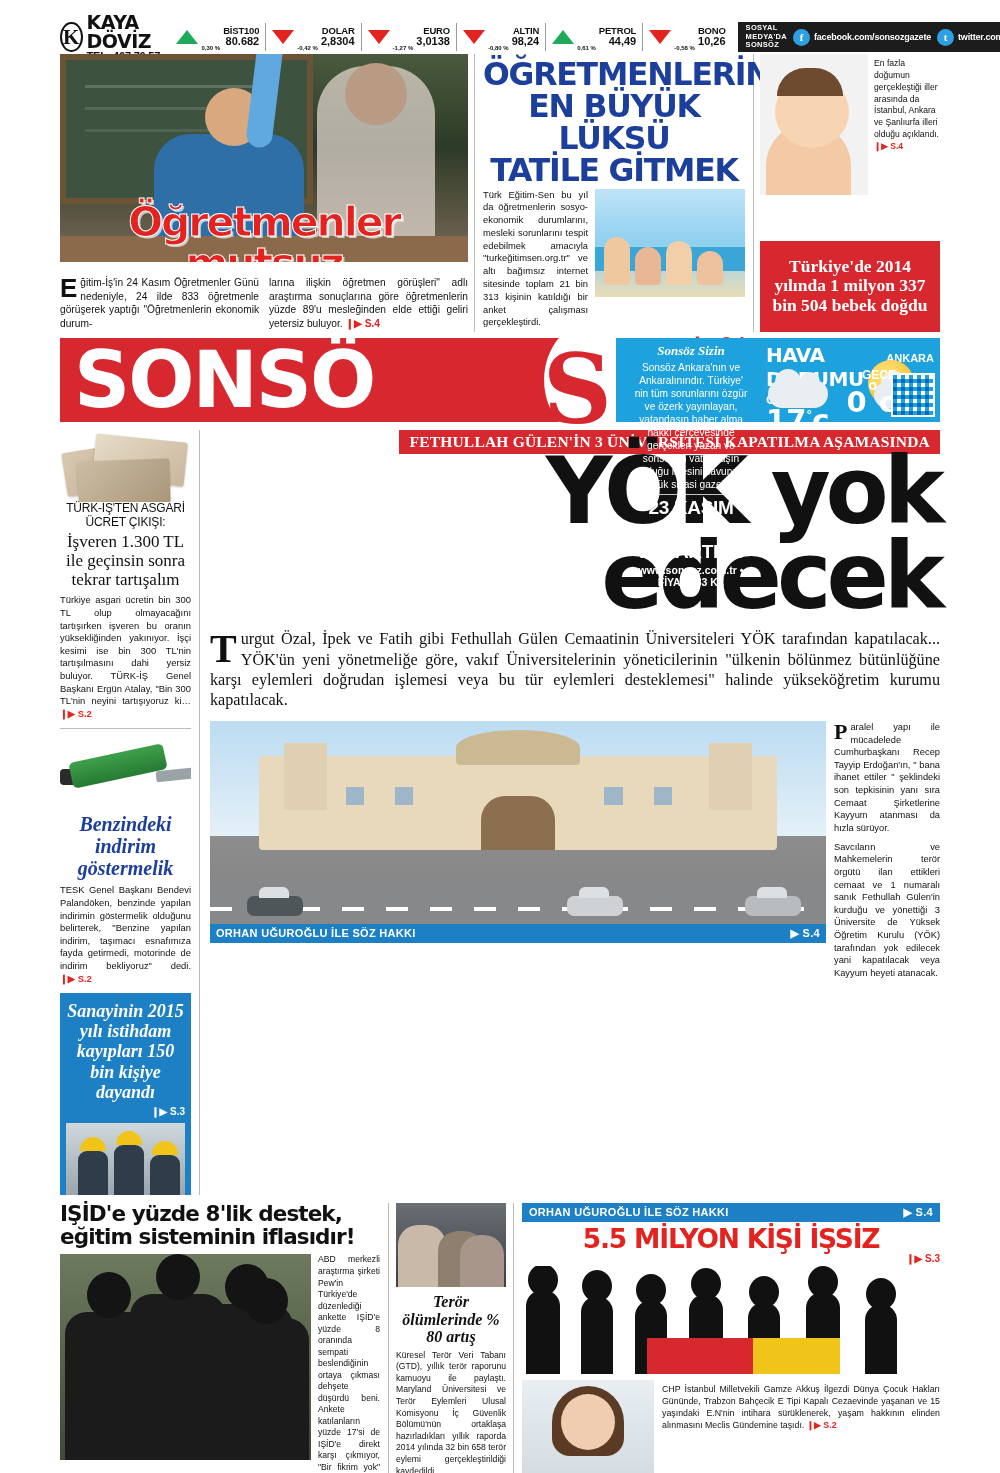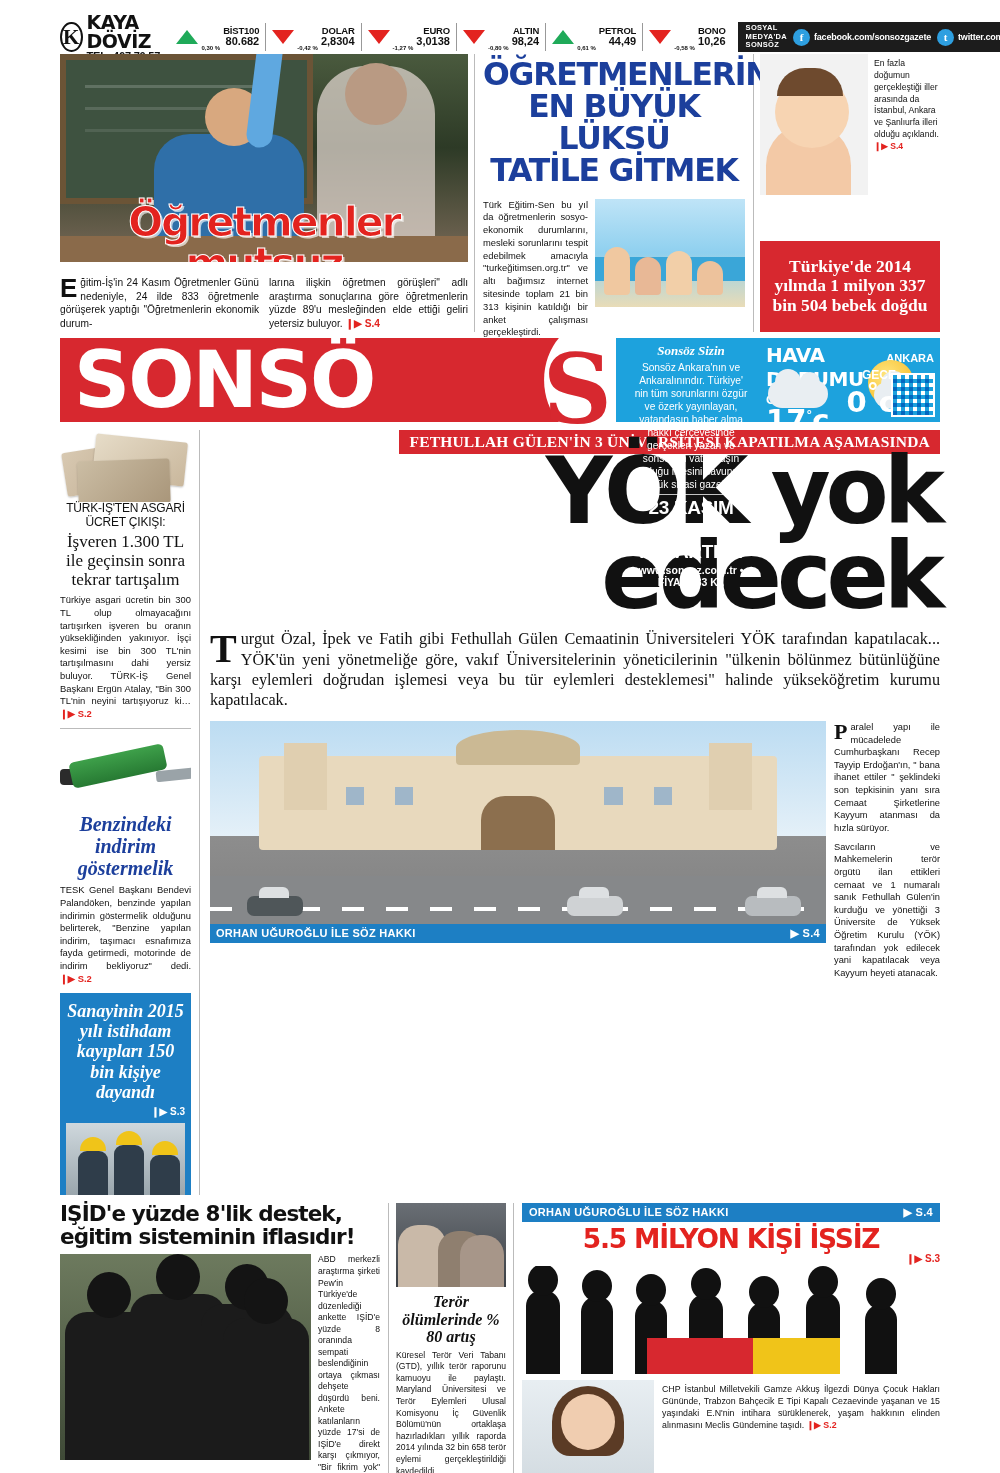--- a/index.html
+++ b/index.html
@@ -82,21 +82,21 @@
   .tl-body { display:flex; gap:10px; margin-top:14px; font-size:10.2px; line-height:1.34; }
   .tl-body p { flex:1; text-align:justify; }
   .dropcap { float:left; font-size:26px; line-height:0.82; font-weight:bold; padding:2px 3px 0 0; font-family:"Liberation Sans", sans-serif; }
   .pg { color:#e3231f; font-weight:bold; white-space:nowrap; }
 
   .top-mid { width:280px; border-left:1px solid #bbb; border-right:1px solid #bbb; padding:0 8px; }
   .hl-luks {
     font-family:"DejaVu Sans", sans-serif; font-weight:bold; color:#1c3f9c;
     font-size:31.5px; line-height:1.02; letter-spacing:-1.2px; text-align:center; margin-top:4px;
   }
-  .mid-body { display:flex; gap:7px; margin-top:12px; }
+  .mid-body { display:flex; gap:7px; margin-top:2px; }
   .mid-body p { width:105px; font-size:9.4px; line-height:1.36; text-align:justify; }
   .beach { flex:1; height:108px; position:relative; overflow:hidden; background:linear-gradient(180deg,#bfe4f7 0%,#8fd0ef 50%,#e9dcb7 100%); }
   .beach .sea{position:absolute;left:0;bottom:26px;width:100%;height:24px;background:#3aa6d8;}
   .fam{position:absolute;bottom:12px;left:6%;display:flex;gap:5px;align-items:flex-end;}
   .fam i{display:block;width:26px;height:48px;border-radius:13px 13px 4px 4px;background:#f0c8a0;}
   .fam i:nth-child(2){height:38px;background:#e8b896;}
   .fam i:nth-child(3){height:44px;background:#f2cfa8;}
   .fam i:nth-child(4){height:34px;background:#edc29c;}
   .mid-pg { text-align:right; margin-top:5px; }
 

